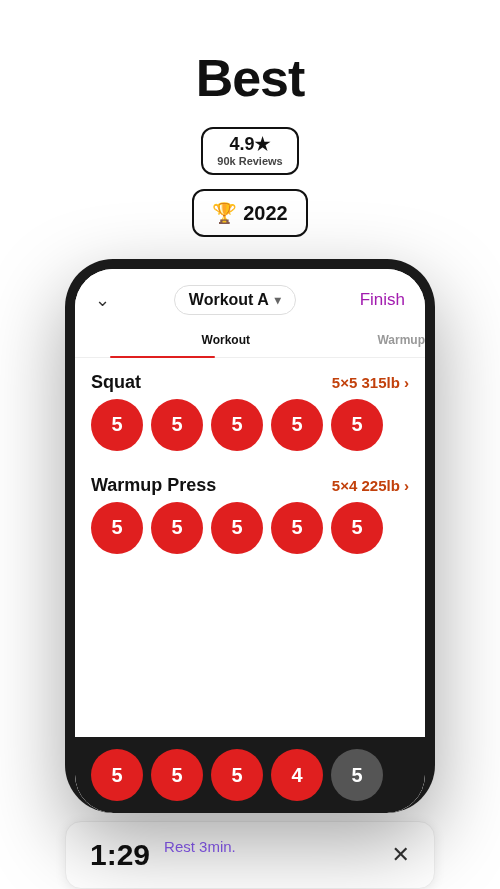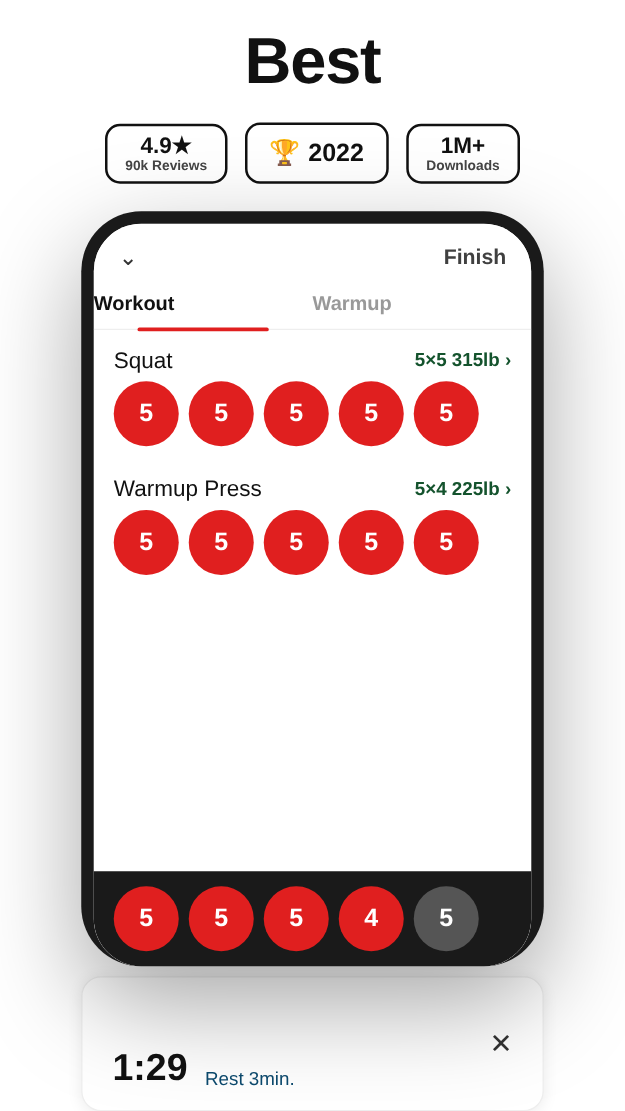--- a/index.html
+++ b/index.html
@@ -15,32 +15,33 @@
       align-items: center;
     }
 
     
     .hero-title {
       text-align: center;
       font-size: 52px;
       font-weight: 900;
       line-height: 1.1;
       color: #111;
-      margin-top: 21px;
+      margin-top: 50px;
       margin-bottom: 20px;
       letter-spacing: -1px;
     }
 
     
     .badges-row {
       display: flex;
       align-items: center;
       justify-content: center;
       gap: 14px;
       margin-bottom: 22px;
+      flex-direction: column;
     }
 
     .badge {
       border: 2px solid #111;
       border-radius: 12px;
       padding: 6px 14px;
       display: flex;
       flex-direction: column;
       align-items: center;
       justify-content: center;
@@ -130,37 +131,37 @@
       color: #111;
     }
 
     .selector-arrow {
       font-size: 12px;
       color: #666;
     }
 
     .finish-btn {
       font-size: 17px;
-      font-weight: 700;
-      color: #404040;
+      font-weight: 400;
+      color: #a21caf;
       cursor: pointer;
     }
 
     
     .phone-tabs {
       display: flex;
       border-bottom: 1.5px solid #eee;
       background: #fff;
     }
 
     .tab {
       flex: 1;
-      text-align: left;
+      text-align: right;
       padding: 10px 0;
-      font-size: 16px;
+      font-size: 12px;
       font-weight: 600;
       color: #999;
       cursor: pointer;
       position: relative;
     }
 
     .tab.active {
       color: #111;
     }
 
@@ -185,28 +186,28 @@
 
     .exercise-row {
       display: flex;
       align-items: center;
       justify-content: space-between;
       padding: 14px 0 6px;
     }
 
     .exercise-name {
       font-size: 18px;
-      font-weight: 400;
+      font-weight: 700;
       color: #111;
     }
 
     .exercise-sets {
       font-size: 15px;
       font-weight: 600;
-      color: #14532d;
+      color: #c2410c;
     }
 
     .sets-row {
       display: flex;
       gap: 8px;
       padding-bottom: 10px;
     }
 
     .set-circle {
       width: 52px;
@@ -260,34 +261,33 @@
       padding: 16px 24px;
       display: flex;
       align-items: center;
       justify-content: space-between;
       box-shadow: 0 2px 12px rgba(0,0,0,0.08);
       border: 1px solid #eee;
     }
 
     .timer-left {
       display: flex;
-      align-items: flex-end;
+      align-items: flex-start;
       gap: 14px;
-      margin-top: 40px;
     }
 
     .timer-time {
       font-size: 30px;
       font-weight: 800;
       color: #111;
     }
 
     .timer-label {
       font-size: 15px;
-      color: #0c4a6e;
+      color: #8b5cf6;
       font-weight: 500;
     }
 
     .timer-close {
       font-size: 22px;
       color: #333;
       cursor: pointer;
       font-weight: 300;
     }
   </style>
@@ -300,32 +300,32 @@
 
 <div class="badges-row">
   <div class="badge">
     <span class="badge-main">4.9★</span>
     <span class="badge-sub">90k Reviews</span>
   </div>
   <div class="badge badge-award">
     <span class="trophy-icon">🏆</span>
     <span class="badge-main">2022</span>
   </div>
-  <div class="badge">
-    <span class="badge-main">1M+</span>
-    <span class="badge-sub">Downloads</span>
-  </div>
 </div>
 
 <div class="phone-wrapper">
   <div class="phone-frame">
     <div class="phone-inner">
 
       <div class="phone-topbar">
         <span class="chevron-down">⌄</span>
+        <div class="workout-selector">
+          <span>Workout A</span>
+          <span class="selector-arrow">▾</span>
+        </div>
         <span class="finish-btn">Finish</span>
       </div>
 
       <div class="phone-tabs">
         <div class="tab active">
           <span>Workout</span>
         </div>
         <div class="tab">
           <span>Warmup</span>
         </div>

